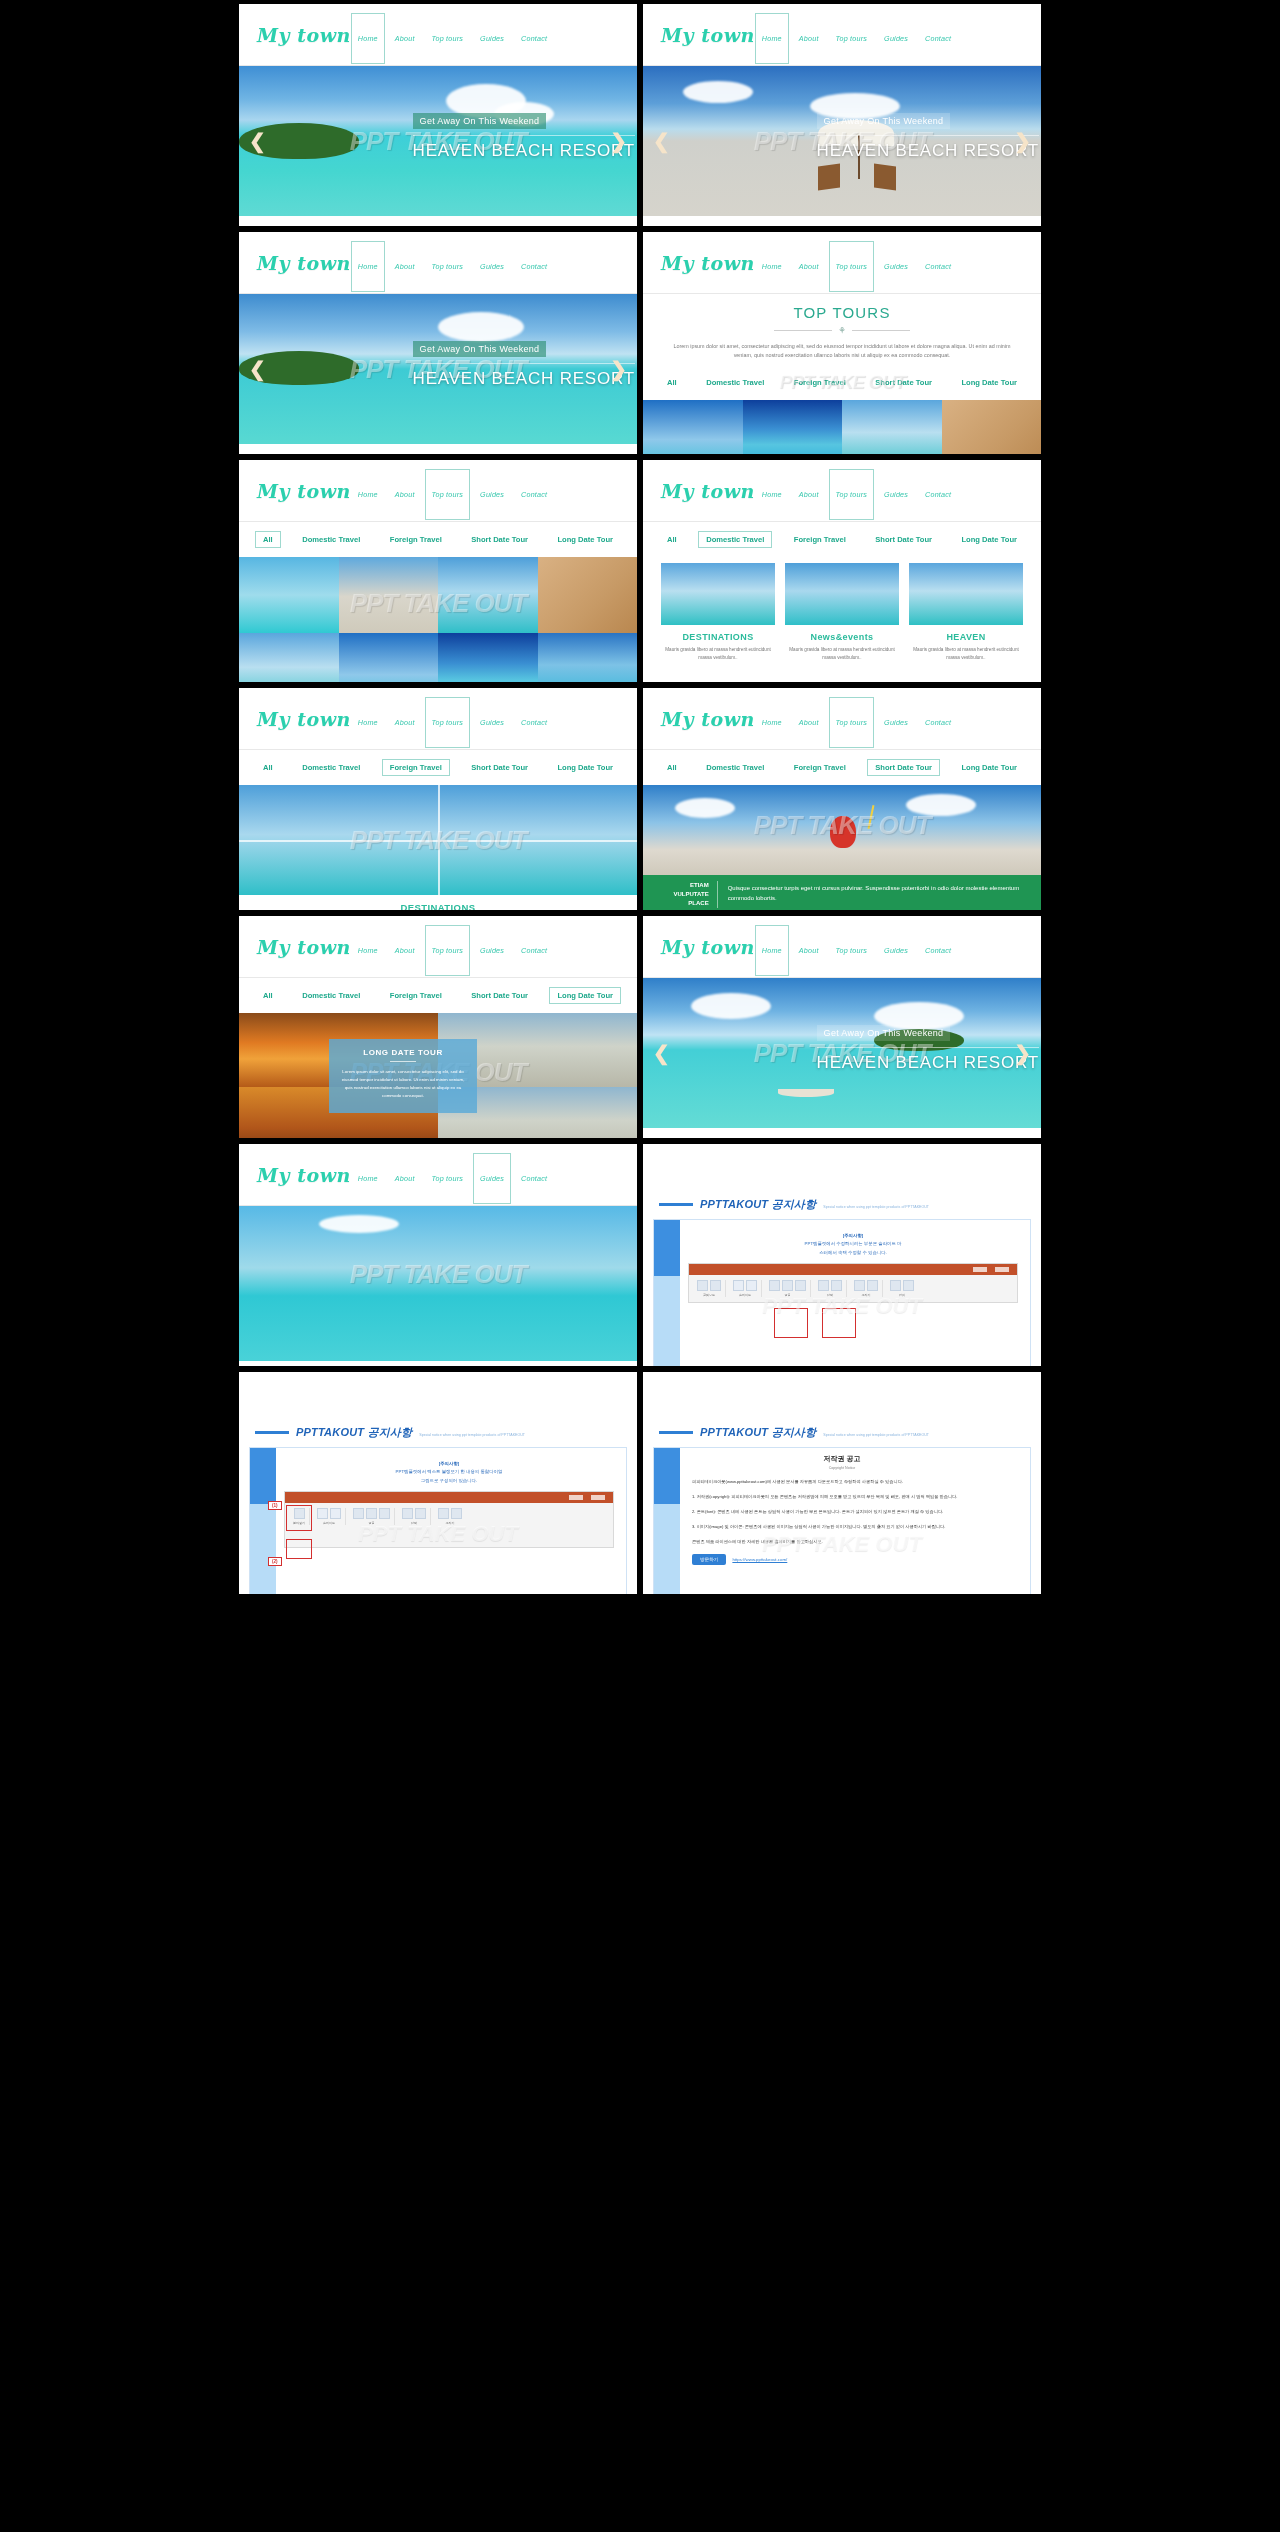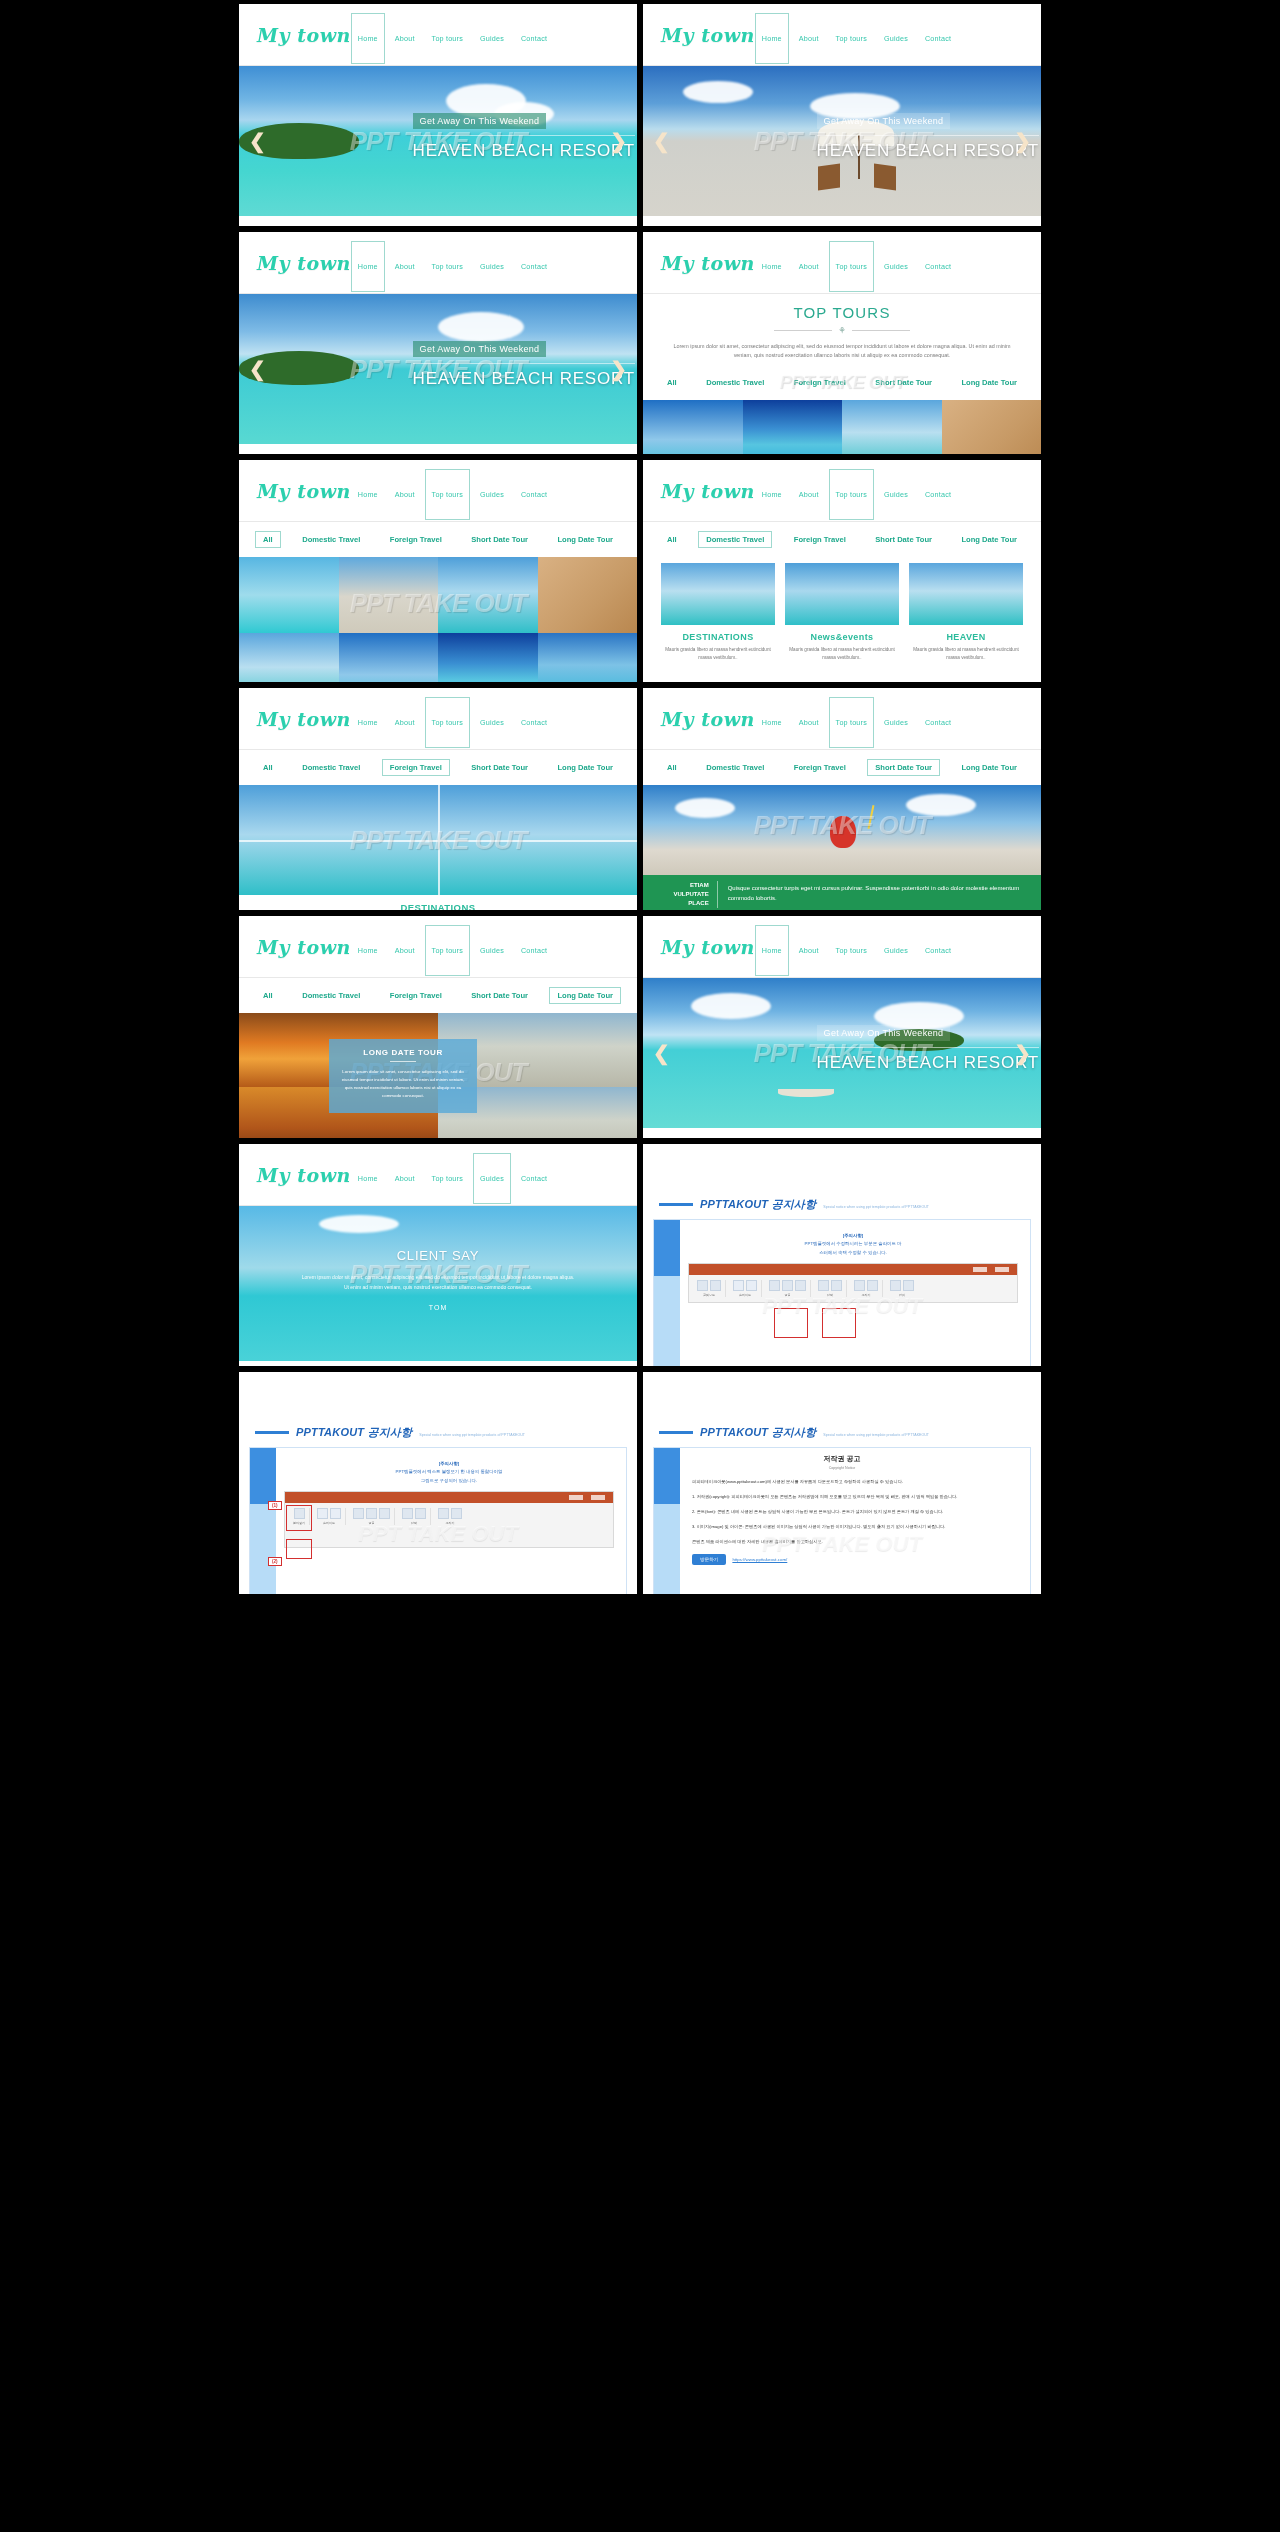--- a/index.html
+++ b/index.html
@@ -36,21 +36,21 @@
     color:#2bd0ae; font-size:19px;
     font-family:"DejaVu Serif", serif;
     font-style:italic; font-weight:bold;
     letter-spacing:0.5px;
     text-shadow:0 1px 0 rgba(0,0,0,.05);
   }
   .nav { display:flex; align-items:center; gap:3px; margin-top:8px;}
   .nav a {
     color:#36c7ad; font-size:7.2px; text-decoration:none;
     padding:20px 6px; border:1px solid transparent;
-    white-space:nowrap; letter-spacing:.2px;
+    white-space:nowrap; letter-spacing:.2px;font-style:italic;
   }
   .nav a.active { border:1px solid #9fd9cf; }
   
   .hero { position:relative; height:150px; overflow:hidden; }
   .hero .sky {
     position:absolute; inset:0;
     background:linear-gradient(to bottom,#3f8fd4 0%,#6fb4e4 22%,#a9d6ef 36%,#3ecfd8 47%,#45d6d0 70%,#5fdad4 100%);
   }
   .hero.b2 .sky { background:linear-gradient(to bottom,#2c6fc0 0%,#5d9fd8 25%,#b9dced 42%,#cfd0cb 50%,#d6d4cc 100%); }
   .hero.b3 .sky { background:linear-gradient(to bottom,#3e8ccf 0%,#7ebbe6 25%,#bfe2f2 40%,#3dcbd4 50%,#58d9d2 100%); }
@@ -543,25 +543,20 @@
         <a>About</a>
         <a>Top tours</a>
         <a class="active">Guides</a>
         <a>Contact</a>
       </nav>
     </div>
     <div class="client">
       <div class="ov"></div>
       <div class="cloud" style="left:20%;top:6%;width:80px;height:18px;"></div>
       <div class="wm" style="top:44%">PPT TAKE OUT</div>
-      <div class="inner">
-        <h3>CLIENT SAY</h3>
-        <p style="padding:0 60px">Lorem ipsum dolor sit amet, consectetur adipiscing elit, sed do eiusmod tempor incididunt ut labore et dolore magna aliqua. Ut enim ad minim veniam, quis nostrud exercitation ullamco ea commodo consequat.</p>
-        <div class="who">TOM</div>
-      </div>
     </div>
   </div>
 
   <div class="slide">
     <div class="notice">
       <div class="nhead">
         <div class="nbar"></div>
         <div class="t">PPTTAKOUT 공지사항</div>
         <div class="s">Special notice when using ppt template products of PPTTAKEOUT</div>
       </div>

